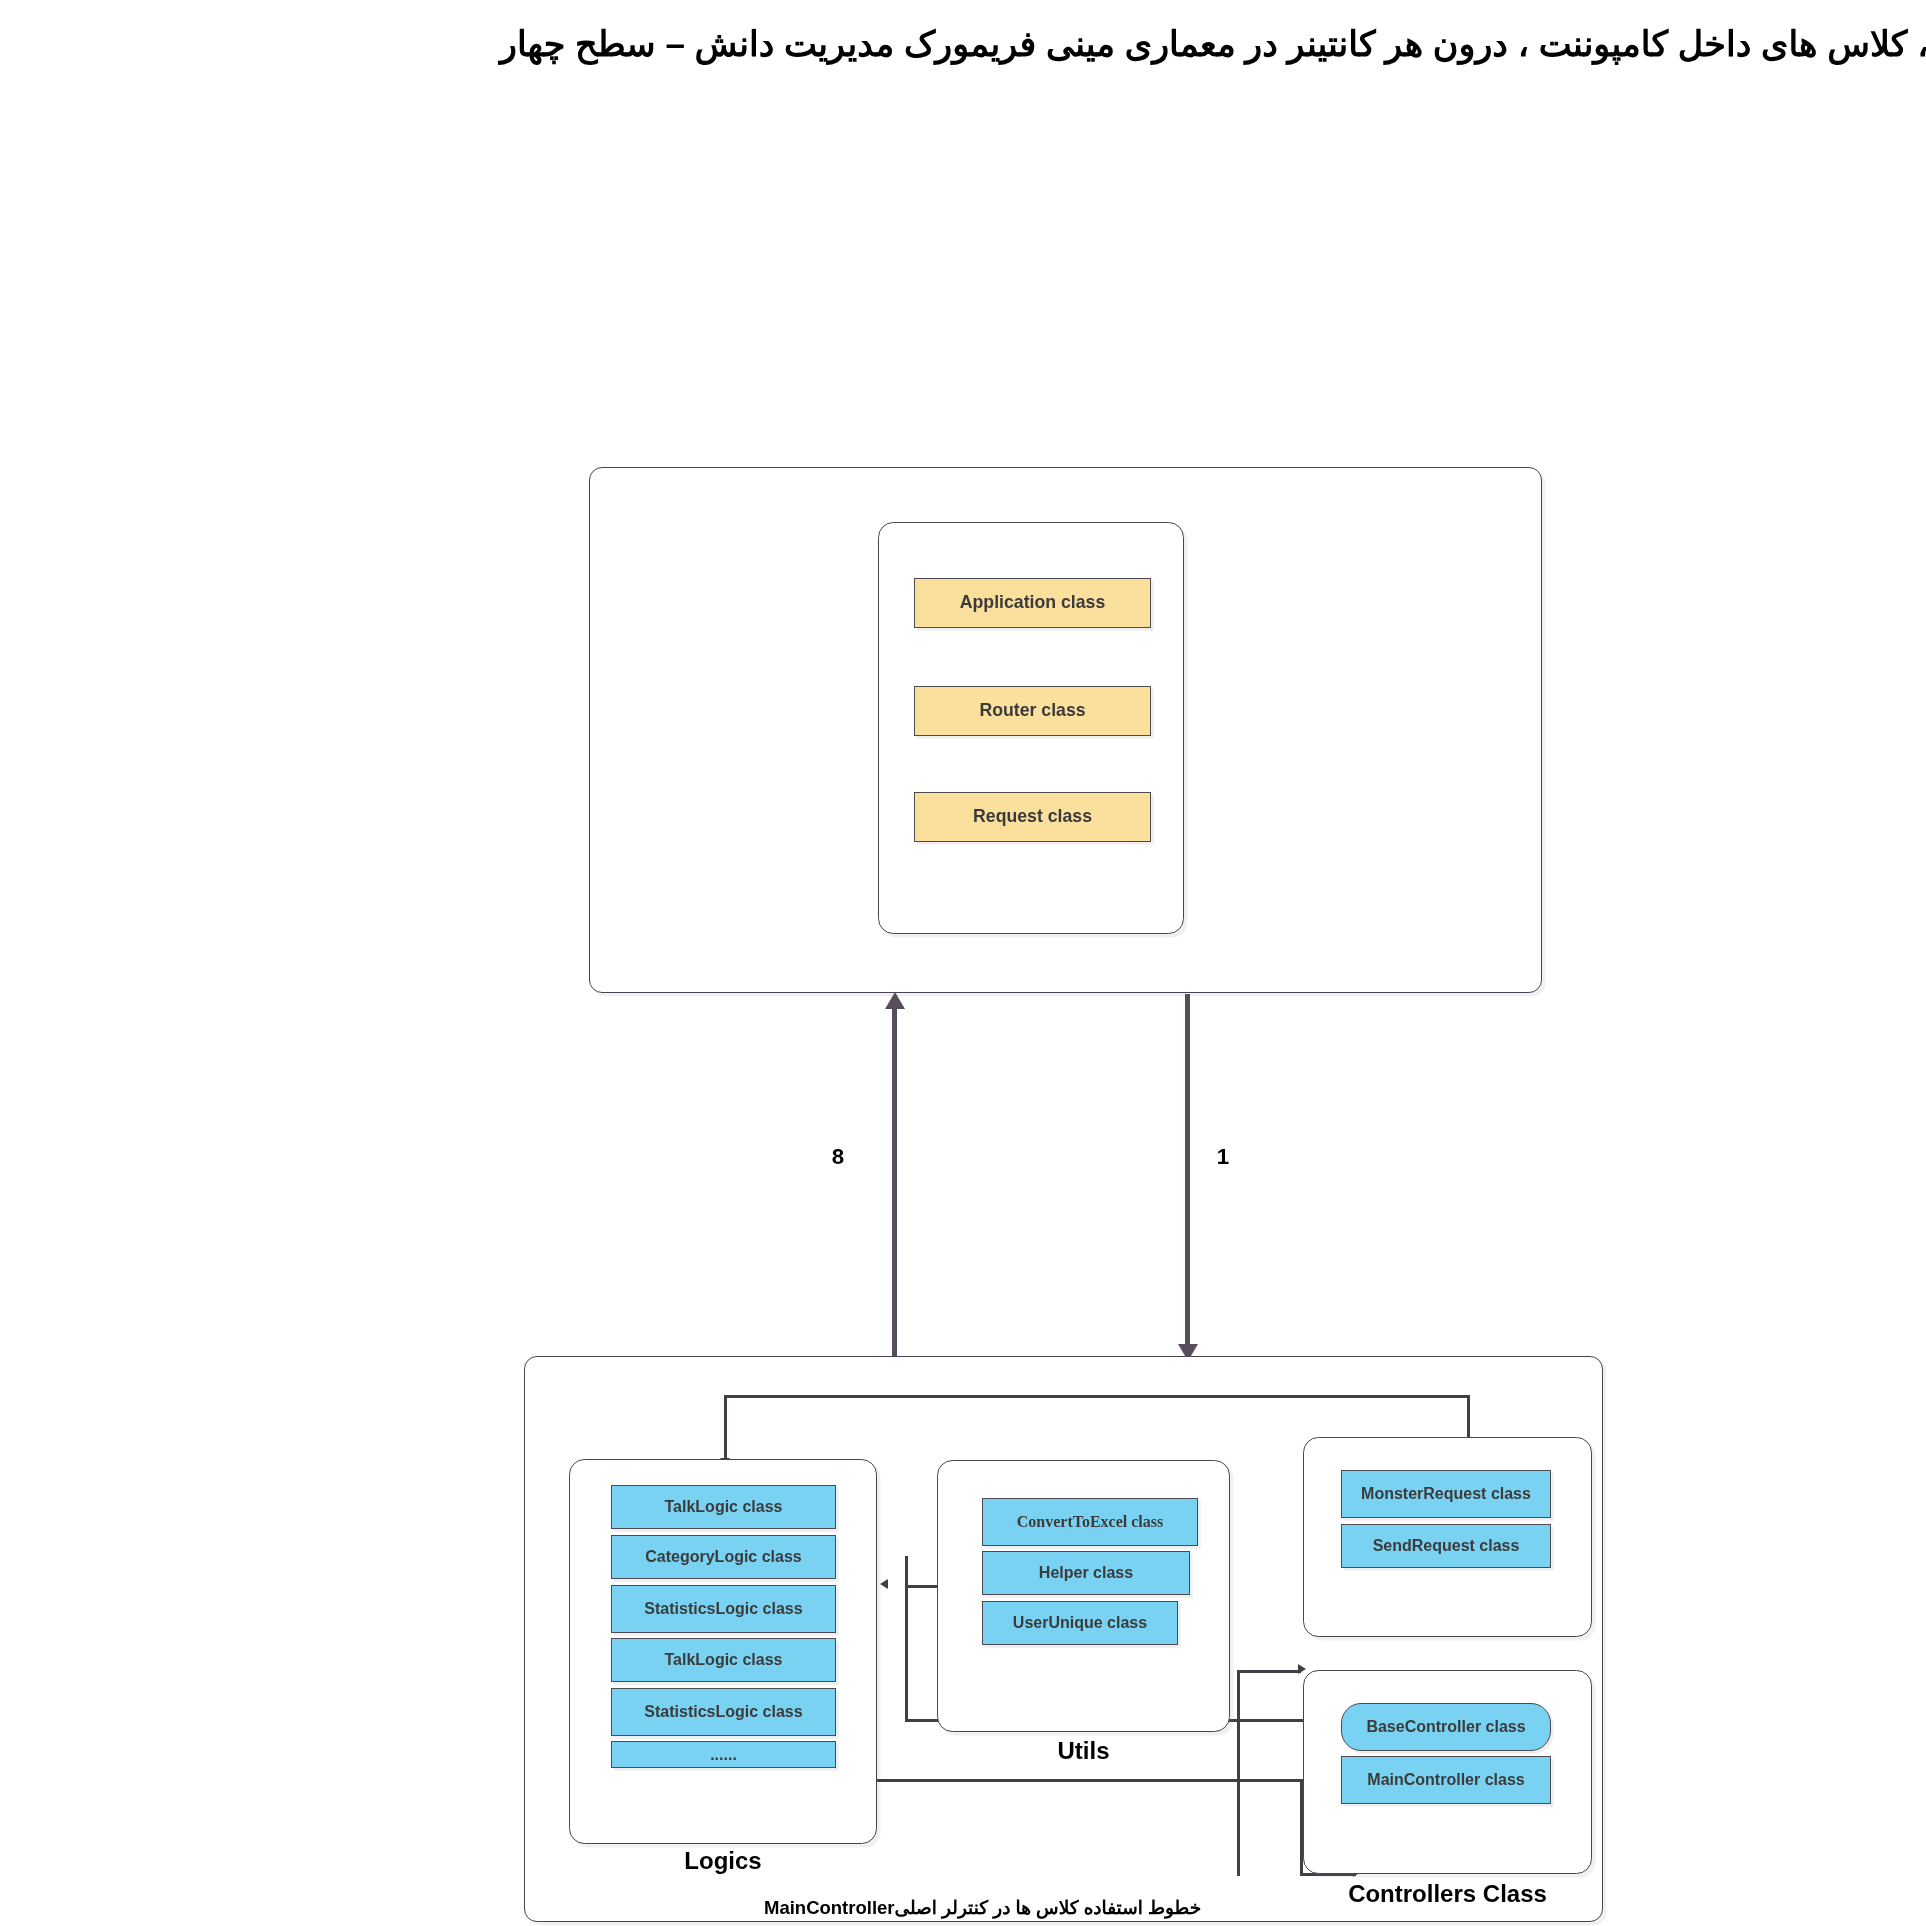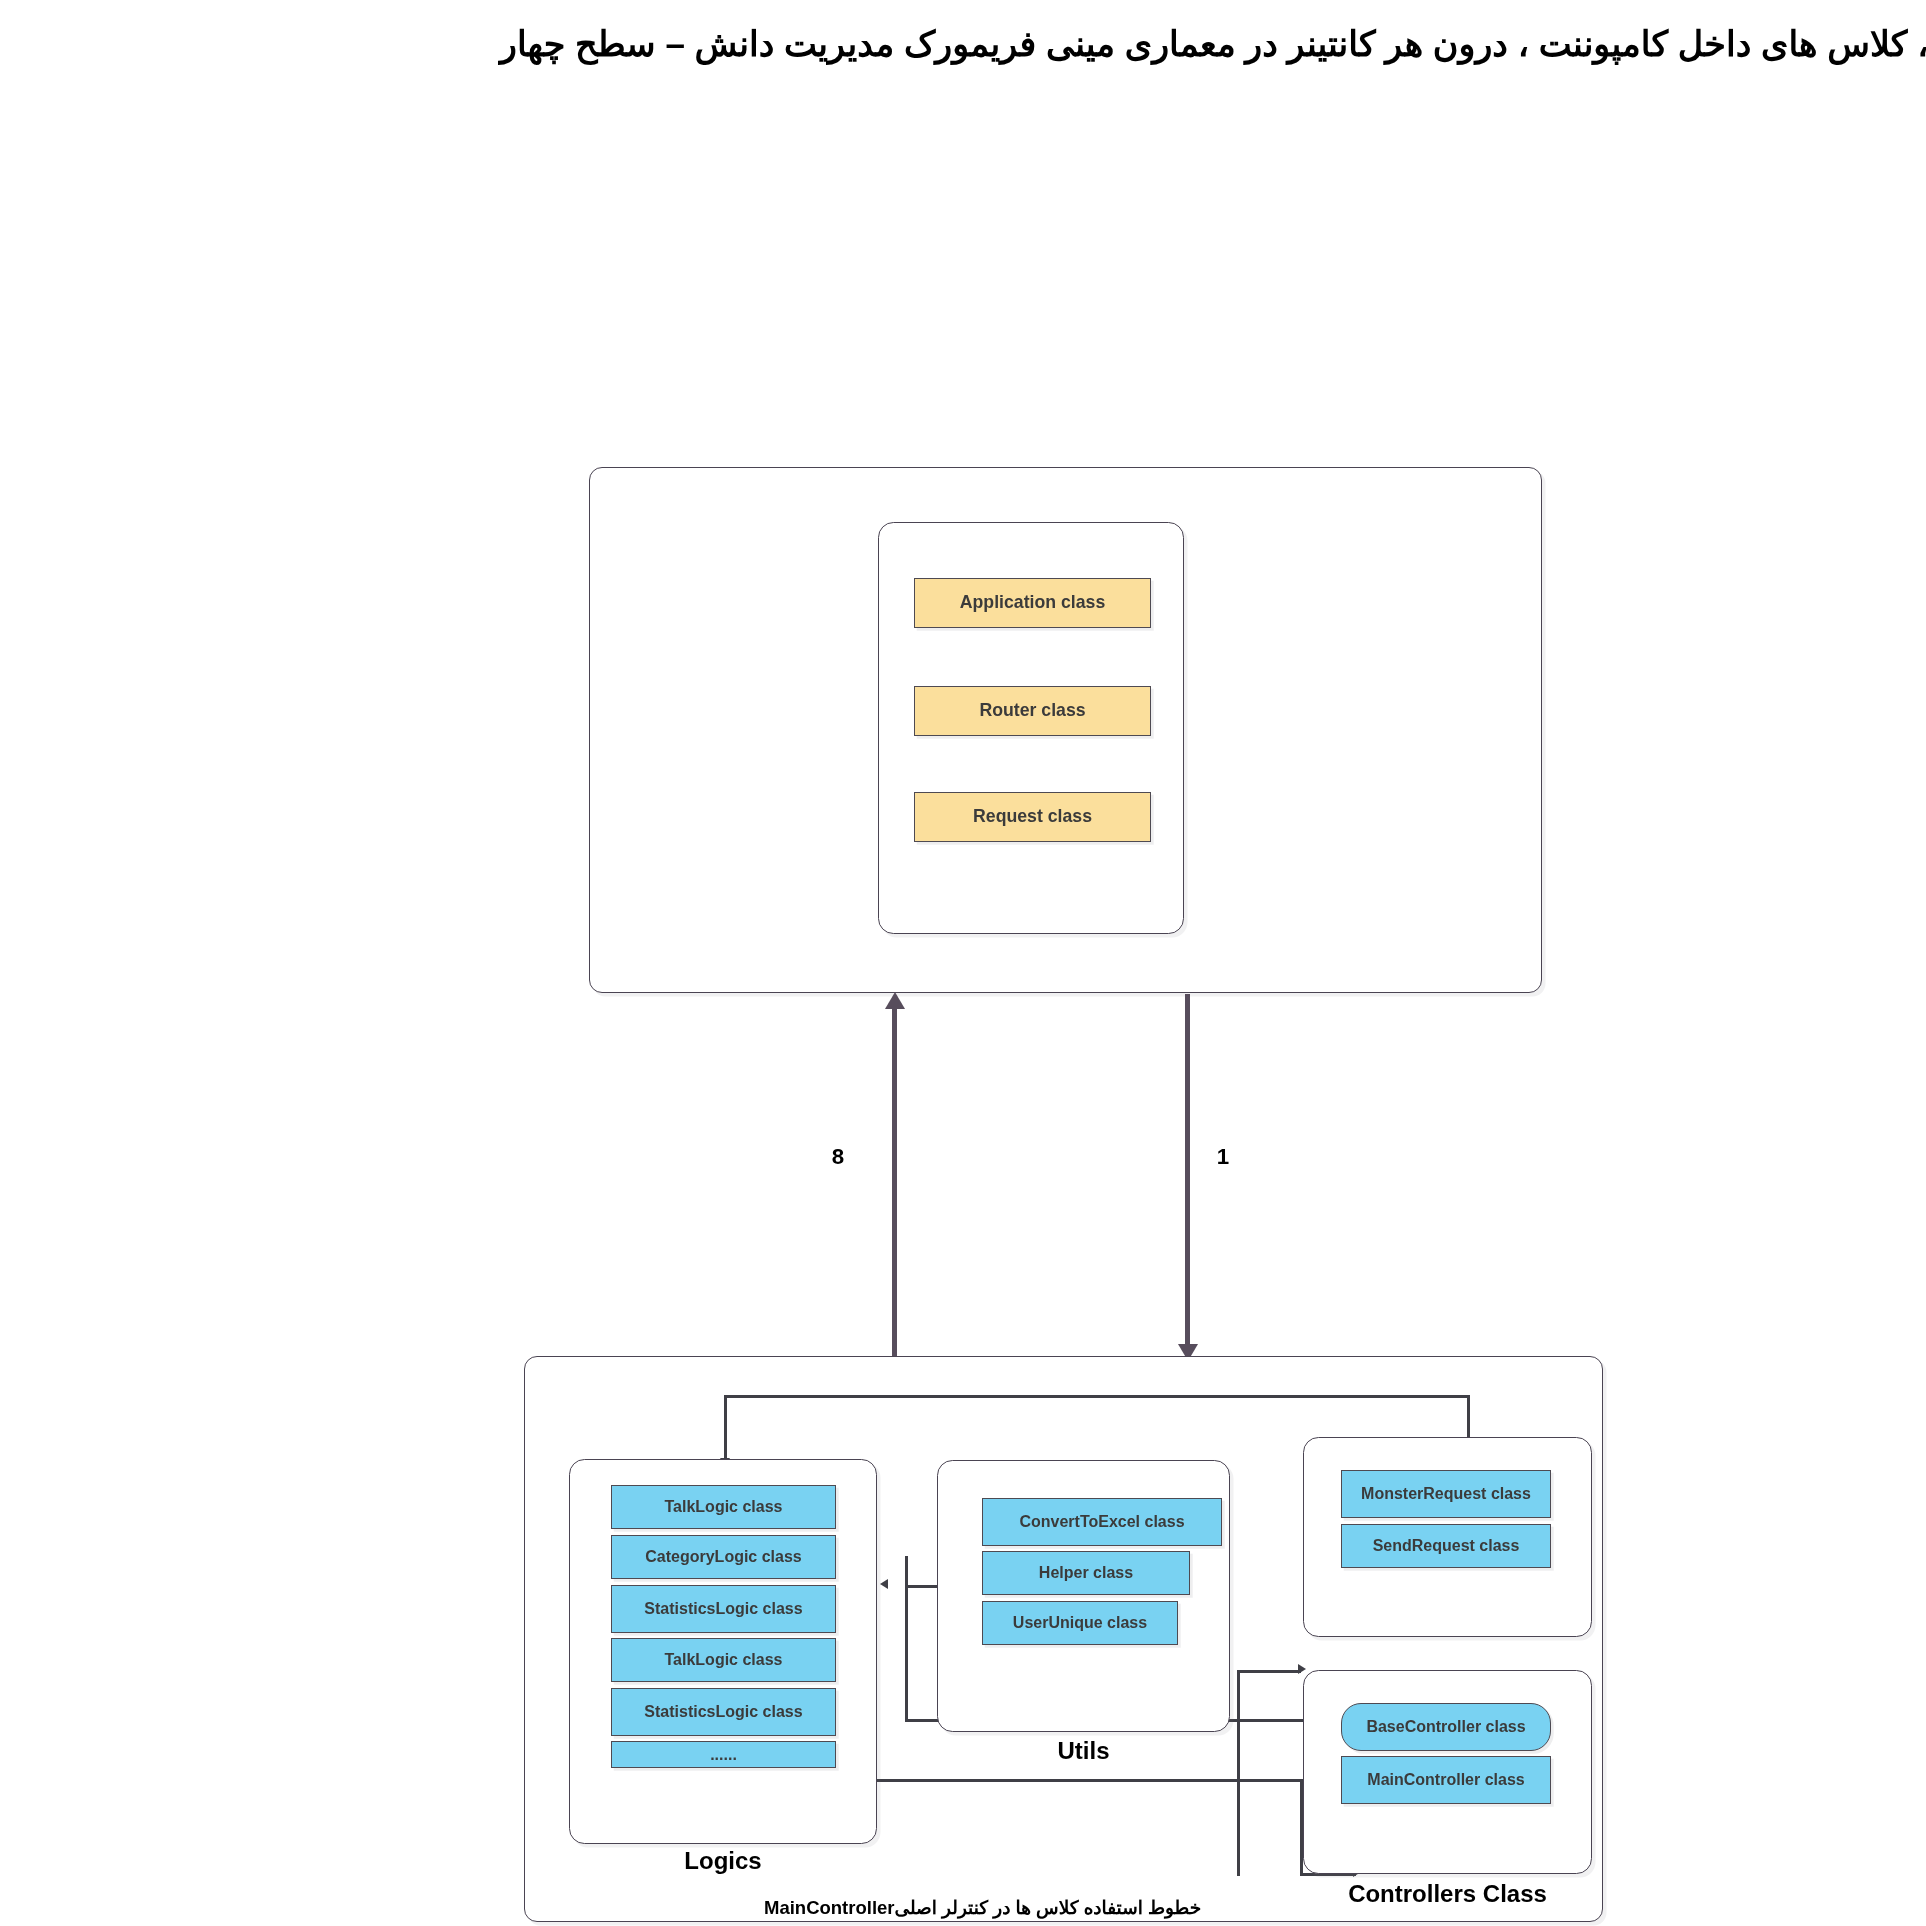--- a/index.html
+++ b/index.html
@@ -192,21 +192,21 @@
   <div class="rbox inner" style="left:569px; top:1459px; width:308px; height:385px;"></div>
   <div class="chip blue" style="left:611px; top:1485px; width:225px; height:44px; font-size:16px;">TalkLogic class</div>
   <div class="chip blue" style="left:611px; top:1535px; width:225px; height:44px; font-size:16px;">CategoryLogic class</div>
   <div class="chip blue" style="left:611px; top:1585px; width:225px; height:48px; font-size:16px;">StatisticsLogic class</div>
   <div class="chip blue" style="left:611px; top:1638px; width:225px; height:44px; font-size:16px;">TalkLogic class</div>
   <div class="chip blue" style="left:611px; top:1688px; width:225px; height:48px; font-size:16px;">StatisticsLogic class</div>
   <div class="chip blue" style="left:611px; top:1741px; width:225px; height:27px; font-size:16px;">......</div>
   <div class="caption mid" style="left:569px; top:1847px; width:308px;">Logics</div>
 
   <div class="rbox inner" style="left:937px; top:1460px; width:293px; height:272px;"></div>
-  <div class="chip blue" style="left:982px; top:1498px; width:240px; height:48px; font-size:16px;">ConvertToExcel class</div>
+  <div class="chip blue" style="left:982px; top:1498px; width:216px; height:48px; font-size:16px;font-family:Liberation Serif, serif;">ConvertToExcel class</div>
   <div class="chip blue" style="left:982px; top:1551px; width:208px; height:44px; font-size:16px;">Helper class</div>
   <div class="chip blue" style="left:982px; top:1601px; width:196px; height:44px; font-size:16px;">UserUnique class</div>
   <div class="caption mid" style="left:937px; top:1737px; width:293px;">Utils</div>
 
   <div class="rbox inner" style="left:1303px; top:1437px; width:289px; height:200px;"></div>
   <div class="chip blue" style="left:1341px; top:1470px; width:210px; height:48px; font-size:16px;">MonsterRequest class</div>
   <div class="chip blue" style="left:1341px; top:1524px; width:210px; height:44px; font-size:16px;">SendRequest  class</div>
   <div class="caption mid" style="left:1303px; top:1714px; width:289px;">Send Requests</div>
 
   <div class="rbox inner" style="left:1303px; top:1670px; width:289px; height:204px;"></div>

